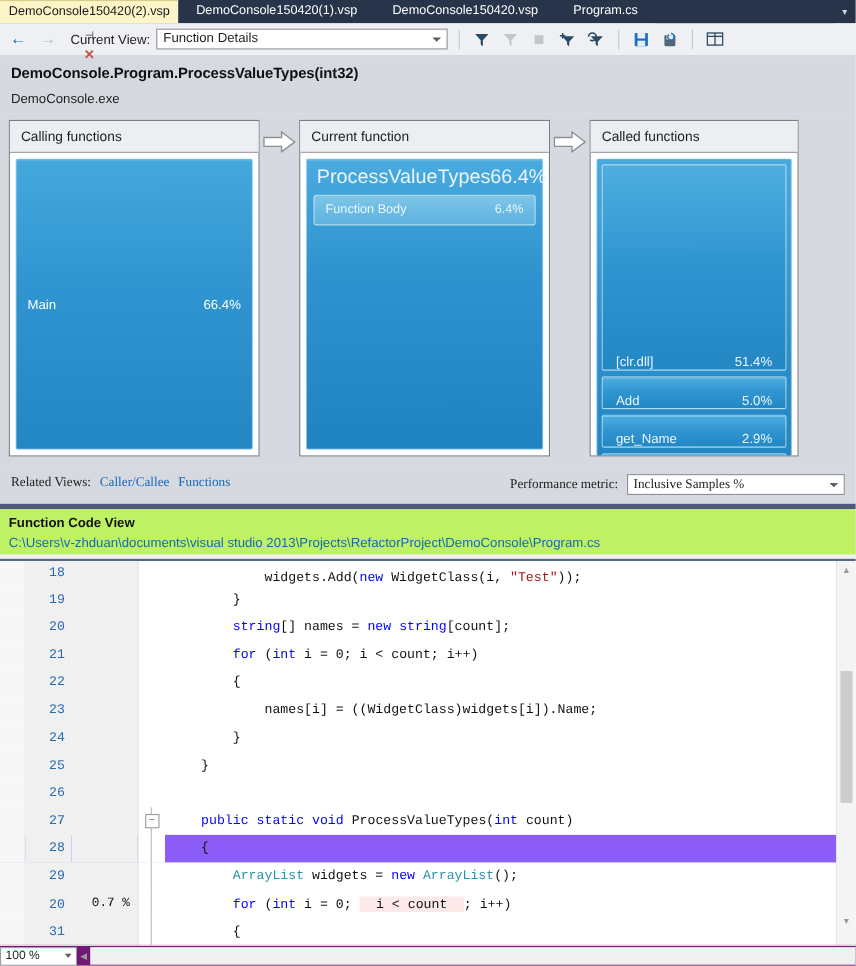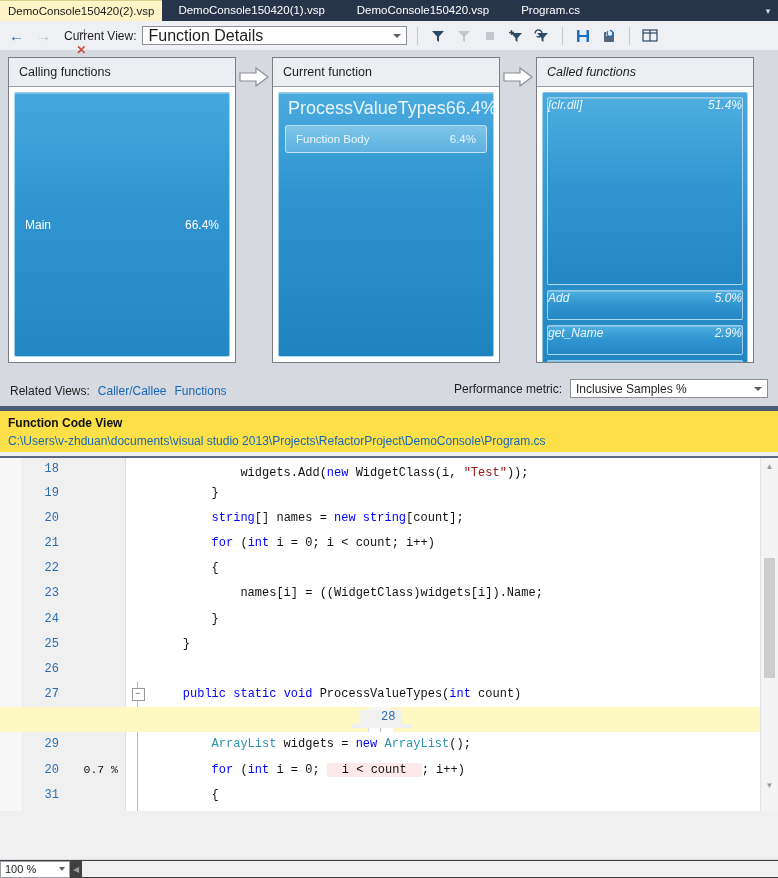--- a/index.html
+++ b/index.html
@@ -44,21 +44,21 @@
     height:29px;background:#eef0f3;border-bottom:1px solid #d6d9de;
     display:flex;align-items:center;padding:0 6px;gap:6px;
   }
   .nav-arrow{font-size:15px;line-height:1;padding:0 3px;}
   .nav-back{color:#1b5fa8;}
   .nav-fwd{color:#b8bcc2;}
   .tb-label{font-size:12px;color:#1e1e1e;margin-left:4px;}
   .combo{
     position:relative;width:265px;height:19px;background:#fff;
     border:1px solid #8d9096;box-sizing:border-box;
-    display:flex;align-items:center;padding-left:5px;font-size:16px;
+    display:flex;padding-left:5px;font-size:12px;
   }
   .combo .caret{
     position:absolute;right:5px;top:50%;transform:translateY(-50%);
     width:0;height:0;border-left:4px solid transparent;border-right:4px solid transparent;
     border-top:4px solid #5a5f66;
   }
   .tb-sep{width:1px;height:18px;background:#c6c9ce;margin:0 4px;}
   .tb-btn{
     width:20px;height:20px;display:flex;align-items:center;justify-content:center;
   }
@@ -81,21 +81,21 @@
     display:flex;flex-direction:column;height:306px;
   }
   .panel-head{
     height:28px;background:#eceff2;border-bottom:1px solid #9a9da3;
     display:flex;align-items:center;padding-left:10px;font-size:12.5px;color:#1e1e1e;text-align:right;
   }
   .panel-body{flex:1;padding:5px;box-sizing:border-box;position:relative;
     display:flex;flex-direction:column;gap:4px;overflow:hidden;}
   .p-left{width:228px;}
   .p-mid{width:228px;}
-  .p-right{width:218px;font-style:italic;}
+  .p-right{width:190px;}
   .arrow-col{
     width:36px;display:flex;align-items:flex-start;justify-content:center;
     padding-top:10px;
   }
   .blk{
     position:relative;color:#fff;font-size:12px;
     border:1px solid rgba(255,255,255,.55);
     border-radius:2px;box-sizing:border-box;
     display:flex;align-items:center;padding:0 10px;
     background:linear-gradient(180deg,#45a8dd 0%,#2f94cf 45%,#2387c4 100%);
@@ -125,48 +125,49 @@
   .right-wrap{
     flex:1;display:flex;flex-direction:column;gap:5px;
     background:linear-gradient(180deg,#49a9dd 0%,#2d92ce 50%,#1f83c0 100%);
     border:1px solid rgba(255,255,255,.5);border-radius:2px;
     padding:4px;box-sizing:border-box;
   }
   .rblk{
     border:1px solid rgba(255,255,255,.55);border-radius:2px;
     background:linear-gradient(180deg,#4eaee0 0%,#2f94cf 50%,#2387c4 100%);
     box-shadow:inset 0 1px 0 rgba(255,255,255,.25);
-    color:#eaf5fb;font-size:12px;display:flex;align-items:flex-start;padding:0 0;
+    color:#eaf5fb;font-size:12px;display:flex;align-items:flex-end;padding:0 12px;
   }
   .rblk .nm{flex:1;}
   .rblk-big{height:186px;}
   .rblk-sm{height:28px;}
 
   
   .related{
-    background:#d6d9e0;padding:2px 10px 8px 10px;display:flex;align-items:flex-end;
+    background:#d6d9e0;padding:2px 10px 8px 10px;display:flex;align-items:flex-start;
     font-size:12px;
+    font-family:Liberation Serif, serif;
   }
   .rv-label{color:#1e1e1e;}
   .rv-link{color:#1668b8;margin-left:8px;cursor:pointer;}
   .rv-right{margin-left:auto;display:flex;align-items:center;gap:8px;}
   .metric-combo{
     position:relative;width:198px;height:19px;background:#fff;border:1px solid #8d9096;
     box-sizing:border-box;display:flex;align-items:center;padding-left:5px;font-size:12px;
   }
   .metric-combo .caret{
     position:absolute;right:5px;top:50%;transform:translateY(-50%);
     width:0;height:0;border-left:4px solid transparent;border-right:4px solid transparent;
     border-top:4px solid #5a5f66;
   }
 
   .thick-div{height:5px;background:#4c5a77;}
 
   
-  .fcv{background:#fde047;padding:5px 8px 4px 8px;}
+  .fcv{background:#bef264;padding:5px 8px 4px 8px;}
   .fcv-title{font-weight:bold;font-size:12px;color:#111;}
   .fcv-path{color:#1668b8;font-size:12px;margin-top:4px;}
   .fcv-rule{height:2px;background:#5a6882;margin-top:4px;}
 
   
   .codewrap{position:relative;background:#ffffff;height:353px;overflow:hidden;}
   .codeview{
     position:absolute;inset:0 17px 0 0;overflow:hidden;background:#fff;
     font-family:"Liberation Mono", monospace;font-size:12px;
   }
@@ -190,37 +191,37 @@
   .c-fold .vline{position:absolute;left:11px;top:0;bottom:0;width:1px;background:#b9b9b9;}
   .c-fold .box{
     position:relative;width:11px;height:11px;border:1px solid #9a9a9a;background:#fff;
     display:flex;align-items:center;justify-content:center;font-size:9px;line-height:1;color:#555;
   }
   .c-text{flex:1;white-space:pre;padding-left:4px;color:#111;overflow:hidden;}
   .hl-box{background:#fde9e9;border:0;padding:1px 15px;}
   .kw{color:#0000ff;}
   .ty{color:#2b91af;}
   .st{color:#a31515;}
-  .sel-line{background:#fef9c3;flex-direction:column;}
+  .sel-line{background:#8b5cf6;}
 
   
   .vscroll{
     position:absolute;right:0;top:0;bottom:0;width:17px;background:#f4f4f4;
     border-left:1px solid #e3e3e3;
   }
   .vs-arrow{
     height:16px;display:flex;align-items:center;justify-content:center;color:#9a9a9a;font-size:8px;
   }
   .vs-thumb{
     position:absolute;left:3px;right:3px;top:100px;height:120px;background:#cdcdcd;border-radius:1px;
   }
 
   
   .statusbar{
-    position:absolute;left:0;right:0;bottom:0;height:18px;background:#404040;
+    position:absolute;left:0;right:0;bottom:0;height:18px;background:#701a75;
     display:flex;align-items:center;border-top:1px solid #d8dade;
   }
   .zoom-combo{
     width:70px;height:17px;background:#fff;border:1px solid #9a9da3;box-sizing:border-box;
     display:flex;align-items:center;padding-left:4px;font-size:11px;position:relative;
   }
   .zoom-combo .caret{
     position:absolute;right:4px;top:50%;transform:translateY(-50%);
     width:0;height:0;border-left:3px solid transparent;border-right:3px solid transparent;
     border-top:4px solid #5a5f66;
@@ -306,20 +307,24 @@
     <div class="tb-sep"></div>
     <div class="tb-btn">
       <svg width="16" height="13" viewBox="0 0 16 13">
         <rect x="1" y="1" width="14" height="11" fill="none" stroke="#2b4a66" stroke-width="1.2"></rect>
         <line x1="8" y1="1" x2="8" y2="12" stroke="#2b4a66" stroke-width="1.2"></line>
         <line x1="1" y1="4" x2="15" y2="4" stroke="#2b4a66" stroke-width="1.2"></line>
       </svg>
     </div>
   </div>
 
+  <div class="header">
+    <div class="fn-title">DemoConsole.Program.ProcessValueTypes(int32)</div>
+    <div class="fn-sub">DemoConsole.exe</div>
+  </div>
 
   <div class="details">
 
     <div class="panel p-left">
       <div class="panel-head">Calling functions</div>
       <div class="panel-body">
         <div class="blk blk-main">
           <span class="nm">Main</span>
           <span class="pc">66.4%</span>
         </div>

